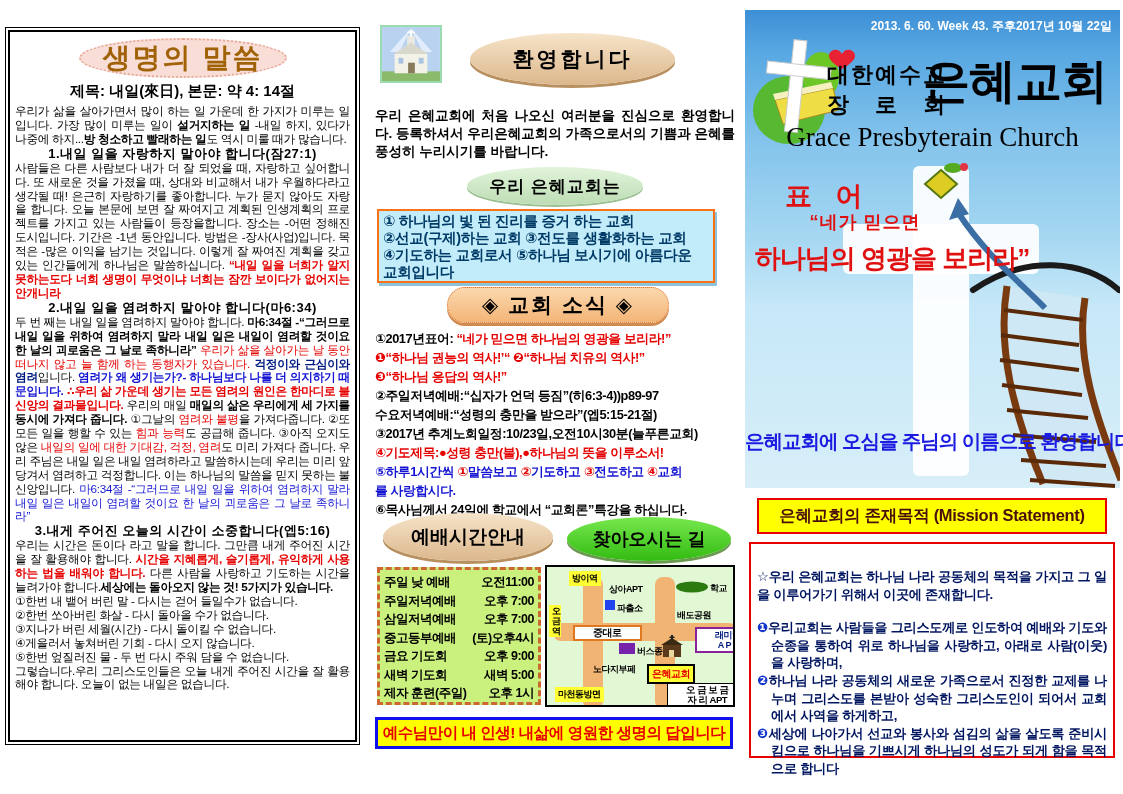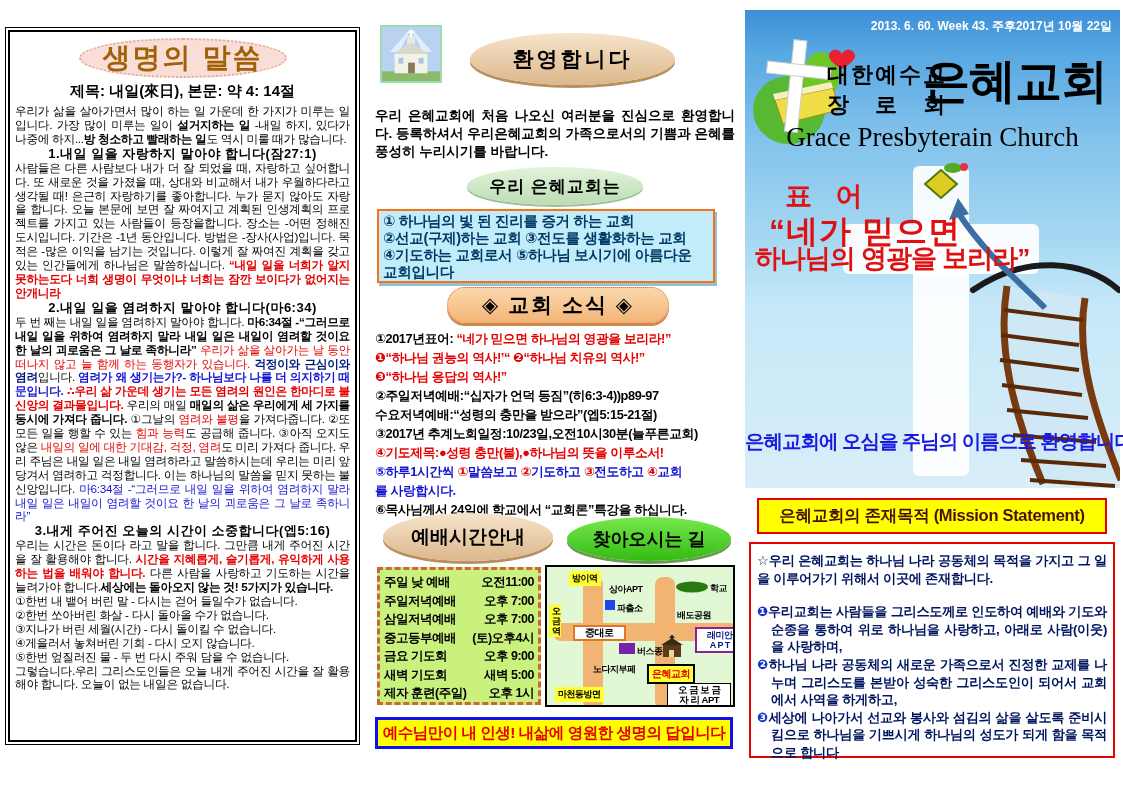--- a/index.html
+++ b/index.html
@@ -51,21 +51,21 @@
   .mid-sched-oval{position:absolute;left:8px;top:488px;width:170px;height:48px;font-size:19px;}
   .mid-dir-oval{position:absolute;left:192px;top:492px;width:164px;height:44px;font-size:18px;}
   .schedule-box{position:absolute;left:2px;top:542px;width:164px;height:138px;background:#caf07e;
     border:3px dashed #cc6633;padding:3px 4px;font-weight:bold;font-size:12.5px;line-height:18.5px;}
   .schedule-row{display:flex;justify-content:space-between;white-space:nowrap;letter-spacing:-0.5px;}
   .map-box{position:absolute;left:170px;top:540px;width:190px;height:142px;background:#e2f7d4;
     border:2px solid #000;overflow:hidden;}
   .road{position:absolute;background:#f2b473;border-radius:8px;}
   .map-label{position:absolute;font-weight:bold;font-size:9px;white-space:nowrap;letter-spacing:-0.5px;}
   .map-yellow{background:#ffff33;padding:1px 3px;}
-  .map-whitebox{background:#fff;text-align:center;line-height:10px;padding:1px 10px;}
+  .map-whitebox{background:#fff;text-align:center;line-height:10px;padding:1px 18px;}
   .banner{position:absolute;left:0;top:692px;width:358px;height:32px;background:#ffff00;
     border:3px solid #1111ee;display:flex;align-items:center;justify-content:center;
     color:#e60000;font-weight:bold;font-size:15.5px;letter-spacing:-0.5px;white-space:nowrap;}
 
   
   .panel-right{position:absolute;left:745px;top:10px;width:375px;height:762px;}
   .right-blue{position:absolute;left:0;top:0;width:375px;height:478px;
     background:linear-gradient(180deg,#3d8fd6 0%,#58a8e2 9%,#85c4ec 28%,#a6d8f2 48%,#c6e8f8 62%,#d8eef8 100%);}
   .right-date{position:absolute;top:8px;right:8px;color:#fff;font-weight:bold;font-size:12px;letter-spacing:0;}
   .right-logo{position:absolute;left:2px;top:28px;}
@@ -73,30 +73,30 @@
     letter-spacing:2px;line-height:30px;white-space:nowrap;}
   .right-denom .d2{letter-spacing:10px;}
   .right-name{position:absolute;left:178px;top:40px;font-size:47px;font-weight:bold;letter-spacing:-1px;
     color:#000;white-space:nowrap;}
   .right-name-en{position:absolute;left:0;top:112px;width:375px;text-align:center;
     font-family:"Liberation Serif","DejaVu Serif",serif;font-size:27px;color:#000;white-space:nowrap;}
   .motto-graphic{position:absolute;left:0;top:148px;}
   .motto-label{position:absolute;left:40px;top:168px;width:150px;text-align:left;
     color:#e01010;font-weight:bold;font-size:27px;letter-spacing:8px;}
   .motto-l1{position:absolute;left:0px;top:200px;width:240px;text-align:center;
-    color:#e01010;font-weight:bold;font-size:32px;letter-spacing:1px;white-space:nowrap;}
+    color:#e01010;font-weight:bold;font-size:18px;letter-spacing:1px;white-space:nowrap;}
   .motto-l2{position:absolute;left:-8px;top:231px;width:310px;text-align:center;
     color:#e01010;font-weight:bold;font-size:26px;letter-spacing:-1px;white-space:nowrap;}
   .right-welcome{position:absolute;left:0;top:418px;width:375px;text-align:center;
     color:#1a1ae0;font-weight:bold;font-size:19.5px;letter-spacing:-1px;white-space:nowrap;}
   .mission-header{position:absolute;left:12px;top:488px;width:350px;height:36px;background:#ffff00;
     border:2px solid #e60000;display:flex;align-items:center;justify-content:center;
     color:#4a0f0a;font-weight:bold;font-size:16.5px;letter-spacing:-0.3px;white-space:nowrap;}
   .mission-box{position:absolute;left:4px;top:532px;width:366px;height:216px;background:#fff;
-    border:2px solid #e60000;padding:8px 6px 4px 6px;color:#001560;font-weight:bold;
+    border:2px solid #e60000;padding:24px 6px 4px 6px;color:#001560;font-weight:bold;
     font-size:13.2px;line-height:17.6px;text-align:justify;word-break:break-all;letter-spacing:-0.3px;}
   .mission-intro{margin-bottom:16px;}
   .mission-item{padding-left:14px;text-indent:-14px;}
 </style>
 </head>
 <body>
 
 <div class="panel-left">
   <div class="left-title-oval">생명의 말씀</div>
   <div class="left-subtitle">제목: 내일(來日),   본문: 약 4: 14절</div>

